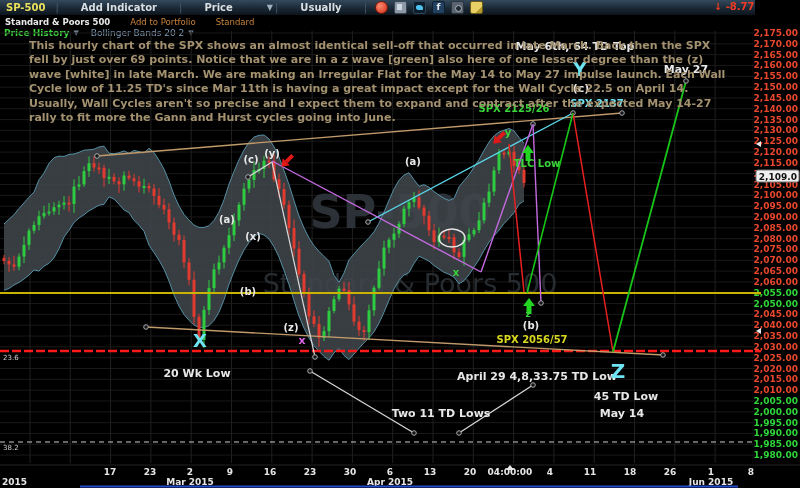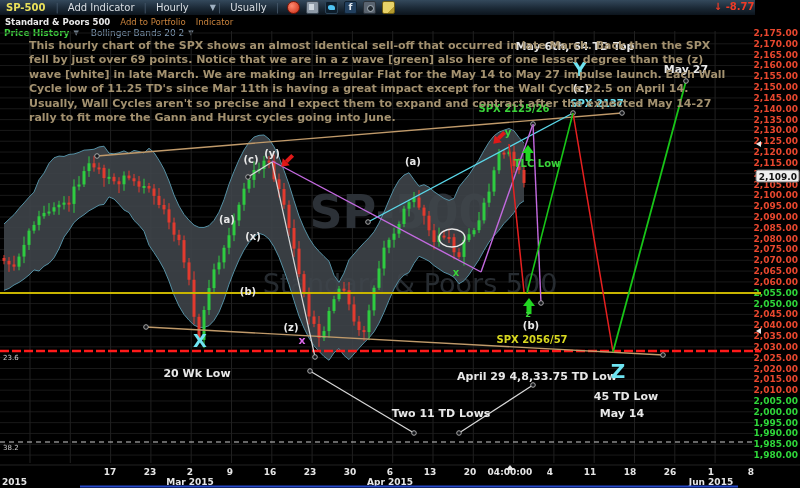--- a/index.html
+++ b/index.html
@@ -3,78 +3,78 @@
 <meta charset="utf-8">
 <style>
   html,body{margin:0;padding:0;background:#000;}
   body{width:800px;height:488px;position:relative;overflow:hidden;
        font-family:"DejaVu Sans","Liberation Sans",sans-serif;}
   
   .tb1{position:absolute;left:0;top:0;width:800px;height:15px;
        background:linear-gradient(#34495c,#1b2936 55%,#0c141c);
        border-bottom:1px solid #000;display:flex;align-items:center;font-size:10px;color:#d9dee3;}
   .tb1 .sym{color:#e9e05a;font-weight:bold;margin:0 8px 0 6px;}
-  .tb1 .item{margin:0 7px;cursor:default;}
+  .tb1 .item{margin:0 20px;cursor:default;font-weight:bold;}
   .tb1 .sep{color:#46586a;margin:0 2px;}
   .tb1 .caret{color:#9fb0c0;font-size:8px;margin-left:14px;}
   .icons{display:flex;align-items:center;gap:6px;margin-left:6px;}
   .ic{width:11px;height:11px;border-radius:2px;position:relative;display:inline-block;}
   .ic-alarm{background:radial-gradient(circle at 35% 35%,#ff8a70,#c92a12);border-radius:50%;border:1px solid #7e1405;}
   .ic-copy{background:#8d99a6;border:1px solid #3c4854;}
   .ic-copy:after{content:"";position:absolute;left:2px;top:2px;width:5px;height:6px;background:#cfd8e0;}
   .ic-tw{background:#0d1d2b;border:1px solid #2c4458;}
   .ic-tw:after{content:"";position:absolute;left:2px;top:3px;width:7px;height:5px;background:#4ec3f2;border-radius:60% 90% 20% 70%;}
   .ic-fb{background:#22405f;border:1px solid #10202f;color:#e6ecf2;font-size:9px;font-weight:bold;text-align:center;line-height:11px;}
   .ic-cam{background:#5a6470;border:1px solid #2c333b;}
   .ic-cam:after{content:"";position:absolute;left:3px;top:2.5px;width:5px;height:5px;border-radius:50%;background:#222a31;border:1px solid #aab4bd;}
   .ic-note{background:linear-gradient(135deg,#e8d268 70%,#b39a2e 70%);border:1px solid #6e5c12;}
   .chg{position:absolute;right:-6px;top:1px;color:#ef3b26;font-size:10px;font-weight:bold;white-space:nowrap;}
   .chg .dn{font-size:10px;}
   
   .tb2{position:absolute;left:0;top:16px;width:800px;height:11px;display:flex;align-items:center;font-size:8.5px;}
   .tb2 .name{color:#e8e8e8;font-weight:bold;margin-left:5px;}
-  .tb2 .lnk{color:#c8823c;margin-left:10px;cursor:default;}
+  .tb2 .lnk{color:#c8823c;margin-left:20px;cursor:default;}
   
   .tb3{position:absolute;left:0;top:27px;width:800px;height:12px;display:flex;align-items:center;font-size:9px;}
   .tb3 .ph{color:#3fd23f;font-weight:bold;margin-left:4px;}
   .tb3 .bb{color:#7f9ab5;margin-left:12px;}
   .tb3 .caret{color:#707d8a;font-size:7px;margin-left:4px;}
   
   .commentary{position:absolute;left:12px;top:39px;width:702px;
       font-size:11px;line-height:14.4px;color:#a3916f;font-weight:bold;letter-spacing:0;margin-left:17px;}
   svg text{font-family:"DejaVu Sans","Liberation Sans",sans-serif;}
 </style>
 </head>
 <body>
 
 <div class="tb1">
   <span class="sym">SP-500</span>
   <span class="sep">|</span>
   <span class="item">Add Indicator</span>
   <span class="sep">|</span>
-  <span class="item">Hourly</span>
+  <span class="item">Price</span>
   <span class="caret">▼</span>
   <span class="sep">|</span>
   <span class="item">Usually</span>
   <span class="sep">|</span>
   <span class="icons">
     <span class="ic ic-alarm"></span>
     <span class="ic ic-copy"></span>
     <span class="ic ic-tw"></span>
     <span class="ic ic-fb">f</span>
     <span class="ic ic-cam"></span>
     <span class="ic ic-note"></span>
   </span>
   <span class="chg"><span class="dn">↓ </span><span>-8.77 (-0.41%)</span></span>
 </div>
 
 <div class="tb2">
   <span class="name">Standard &amp; Poors 500</span>
   <span class="lnk">Add to Portfolio</span>
-  <span class="lnk">Indicator</span>
+  <span class="lnk">Standard</span>
 </div>
 
 <div class="tb3">
   <span class="ph">Price History</span>
   <span class="caret">▼</span>
   <span class="bb">Bollinger Bands 20 2</span>
   <span class="caret">▼</span>
 </div>
 
 <svg id="chart" width="800" height="488" viewBox="0 0 800 488" style="position:absolute;left:0;top:0;">

